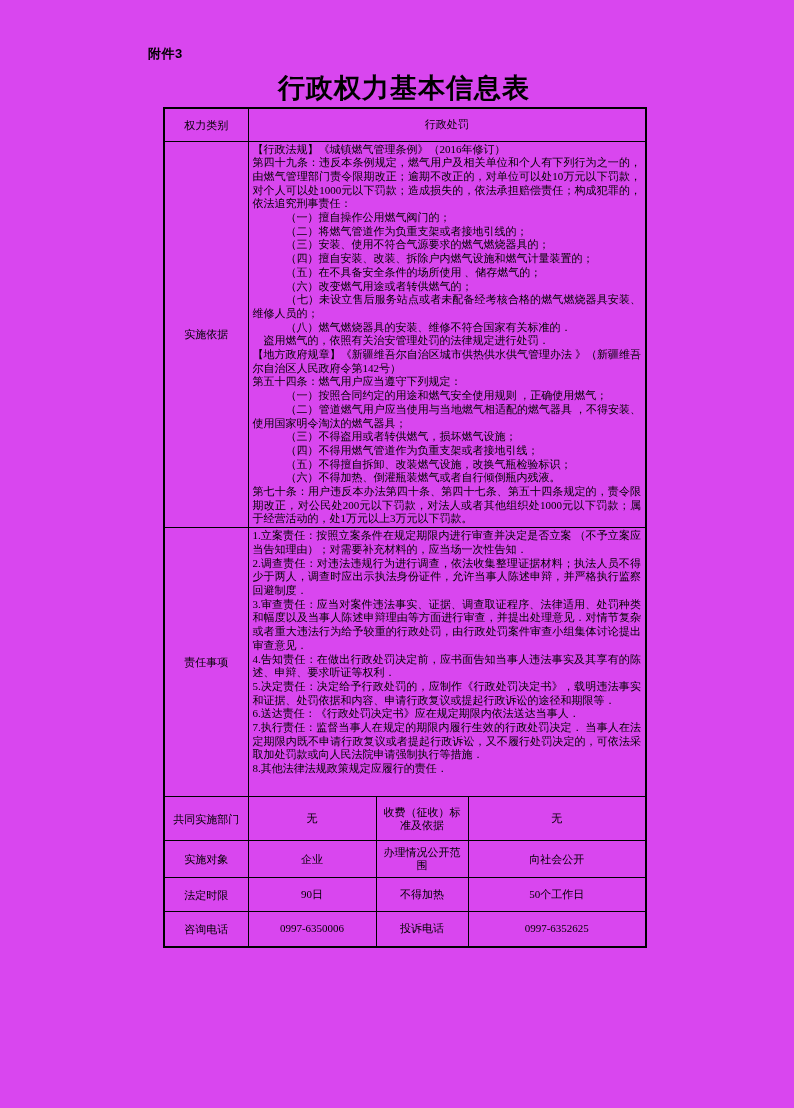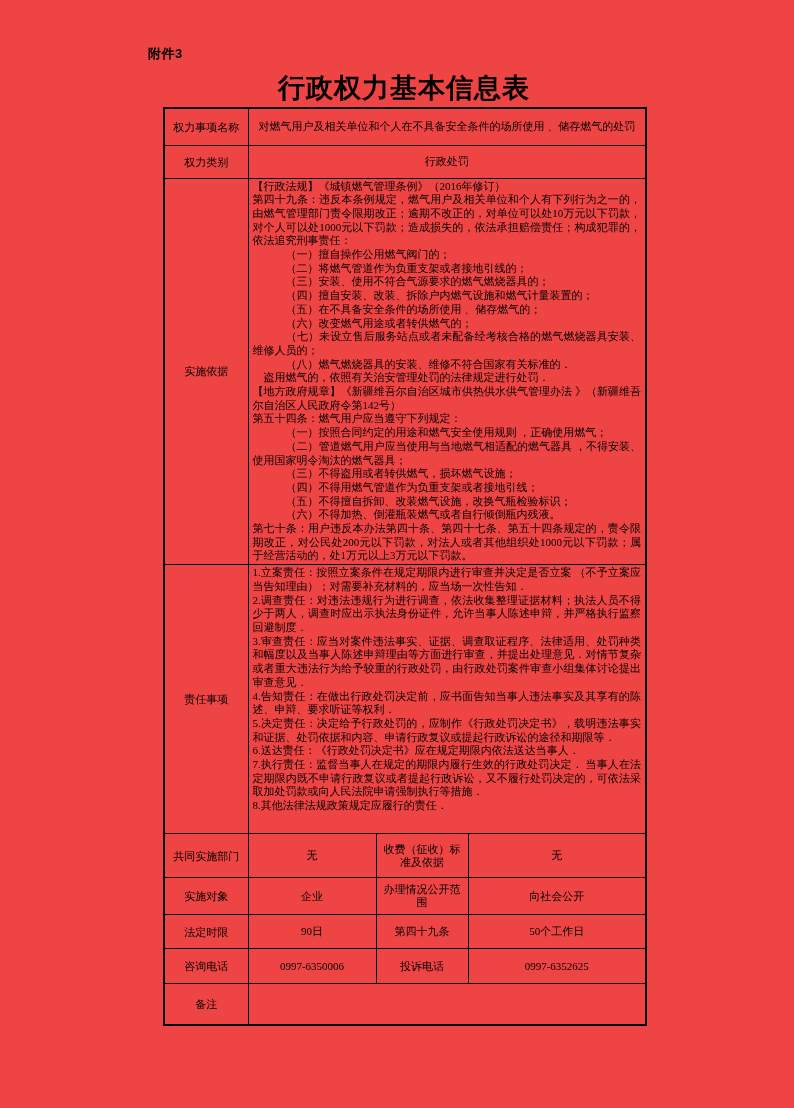--- a/index.html
+++ b/index.html
@@ -12,21 +12,21 @@
     height: 1108px;
     position: relative;
     font-family: "Liberation Serif", "DejaVu Serif", serif;
     color: #000000;
   }
   .page {
     position: absolute;
     left: 0; top: 0;
     width: 794px;
     height: 1108px;
-    background: #ef4444;
+    background: #d946ef;
     overflow: hidden;
   }
   .attachment {
     position: absolute;
     left: 148px;
     top: 45px;
     font-size: 13px;
     font-weight: bold;
     font-family: "Liberation Sans", "DejaVu Sans", sans-serif;
     letter-spacing: 0.5px;
@@ -90,24 +90,20 @@
 
   <table class="info-table">
     <colgroup>
       <col style="width:84px">
       <col style="width:128px">
       <col style="width:92px">
       <col style="width:178px">
     </colgroup>
 
     <tbody>
-        <tr style="height:37px">
-      <td class="lbl">权力事项名称</td>
-      <td class="val-center" colspan="3">对燃气用户及相关单位和个人在不具备安全条件的场所使用 、储存燃气的处罚</td>
-    </tr>
 
     <tr style="height:33px">
       <td class="lbl">权力类别</td>
       <td class="val-center" colspan="3">行政处罚</td>
     </tr>
 
     <tr style="height:384px">
       <td class="lbl">实施依据</td>
       <td class="val-text" colspan="3">【行政法规】《城镇燃气管理条例》（2016年修订）
 第四十九条：违反本条例规定，燃气用户及相关单位和个人有下列行为之一的，由燃气管理部门责令限期改正；逾期不改正的，对单位可以处10万元以下罚款，对个人可以处1000元以下罚款；造成损失的，依法承担赔偿责任；构成犯罪的，依法追究刑事责任：
@@ -154,31 +150,27 @@
     <tr style="height:37px">
       <td class="lbl">实施对象</td>
       <td class="val-center">企业</td>
       <td class="val-center tight">办理情况公开范围</td>
       <td class="val-center">向社会公开</td>
     </tr>
 
     <tr style="height:34px">
       <td class="lbl">法定时限</td>
       <td class="val-center">90日</td>
-      <td class="val-center tight">第四十九条</td>
+      <td class="val-center tight">不得加热</td>
       <td class="val-center">50个工作日</td>
     </tr>
 
     <tr style="height:35px">
       <td class="lbl">咨询电话</td>
       <td class="val-center">0997-6350006</td>
       <td class="val-center tight">投诉电话</td>
       <td class="val-center">0997-6352625</td>
     </tr>
 
-    <tr style="height:41px">
-      <td class="lbl">备注</td>
-      <td class="val-center" colspan="3"></td>
-    </tr>
 
   </tbody>
     </table>
 </div>
 
 </body></html>

